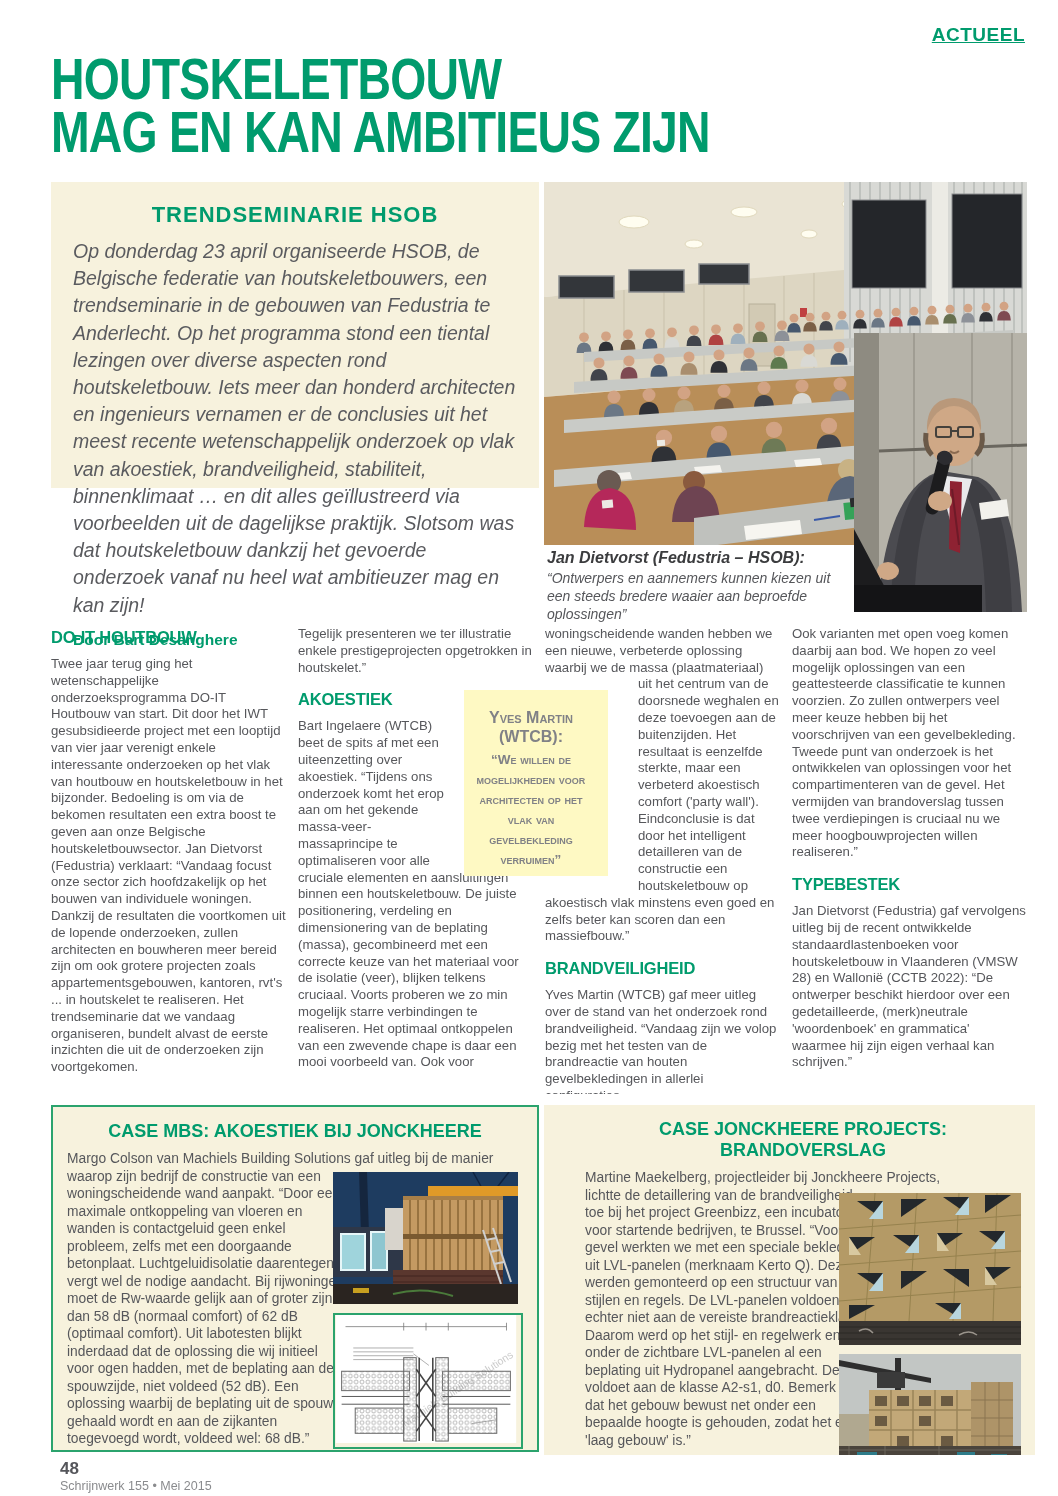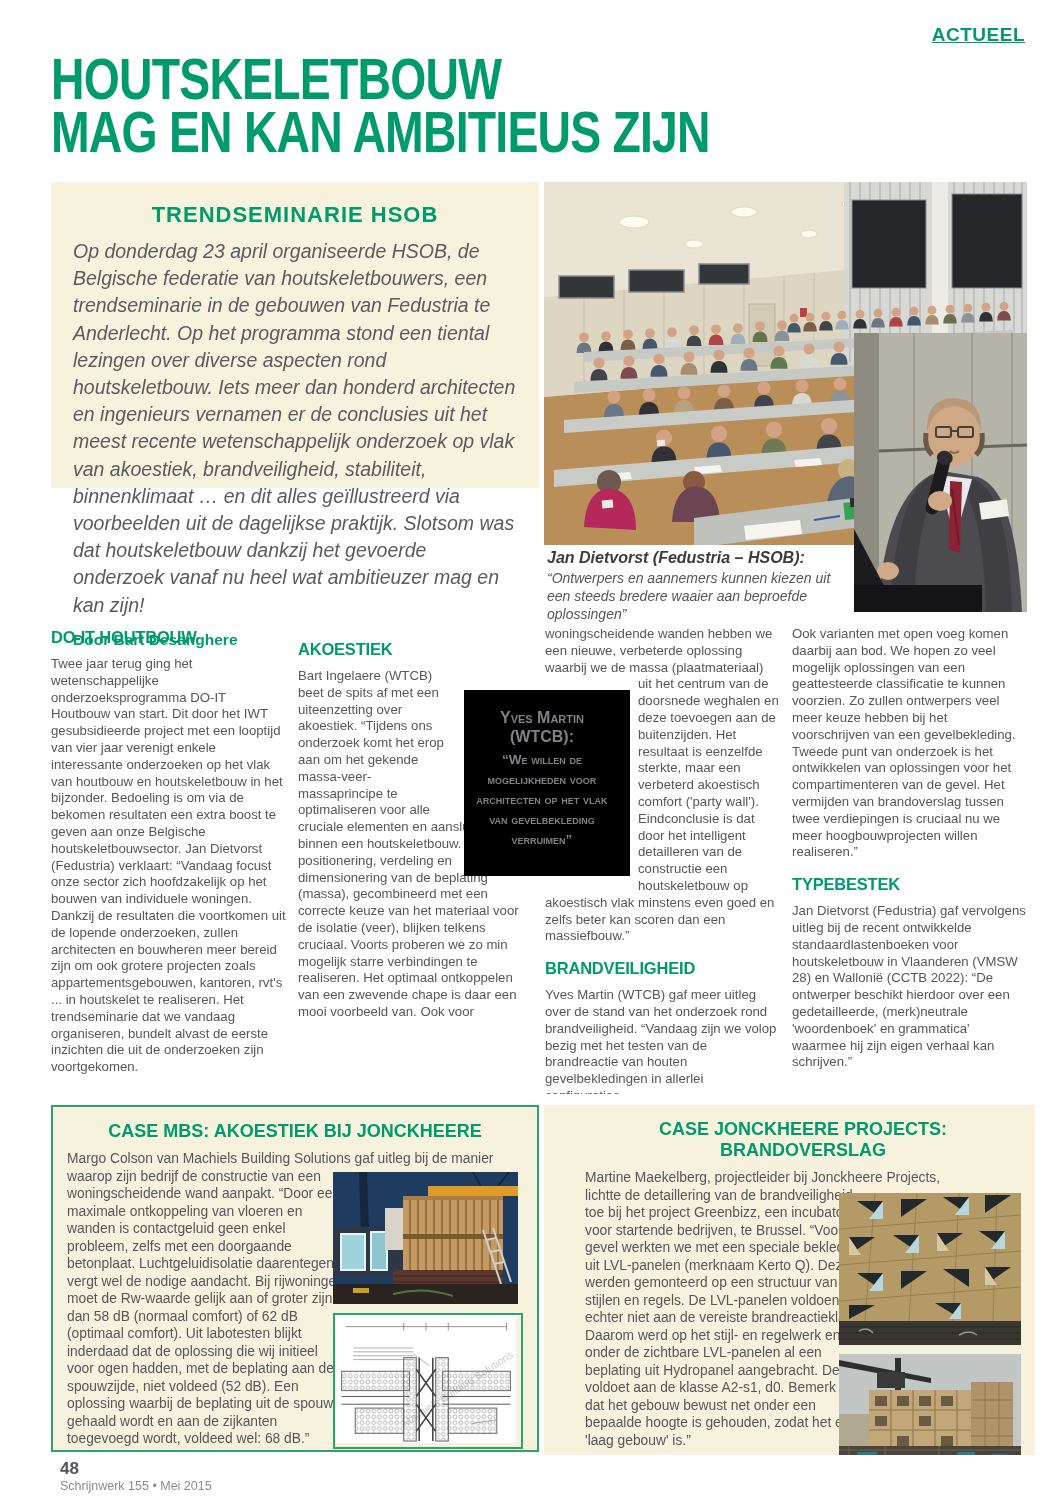--- a/index.html
+++ b/index.html
@@ -30,21 +30,21 @@
   .cols{position:absolute;left:42px;top:626px;width:976px;height:468px;}
   .col{position:absolute;top:0;width:235px;height:468px;overflow:hidden;}
   .c1{left:0;} .c2{left:247px;} .c3{left:494px;} .c4{left:741px;}
   .col h3{margin:14px 0 9px 0;color:#009b6d;font-size:16.5px;font-weight:800;letter-spacing:-.2px;}
   .col h3.first{margin-top:2px;}
   .col p{margin:0 0 0 0;font-size:13.2px;line-height:16.8px;color:#56575b;}
   .col p + p{margin-top:0;}
   .sp{margin-bottom:10px !important;}
   .narrow2{width:158px;}
   .narrow3{margin-left:93px !important;width:142px;}
-  .pull-quote{position:absolute;left:413px;top:64px;width:166px;height:186px;background:#000000;
+  .pull-quote{position:absolute;left:413px;top:64px;width:144px;height:186px;background:#fef9c3;
               box-sizing:border-box;padding:18px 20px 0 10px;text-align:center;
               font-variant:small-caps;font-weight:bold;color:#808186;}
   .pq1{display:block;font-size:16px;line-height:19px;}
   .pq2{display:block;margin-top:4px;font-size:13.5px;line-height:20px;}
   
   .case{position:absolute;background:#f7f2dd;box-sizing:border-box;padding:10px 14px;overflow:hidden;}
   .case-left{left:42px;top:1105px;width:488px;height:347px;border:2px solid #2ba36d;}
   .case-right{left:535px;top:1105px;width:491px;height:350px;padding-left:41px;}
   .case h3{margin:4px 0 8px 0;text-align:center;color:#009b6d;font-size:18px;font-weight:800;}
   .case-body{position:relative;}
@@ -288,20 +288,21 @@
     <p class="cap-name">Jan Dietvorst (Fedustria – HSOB):</p>
     <p class="cap-quote">“Ontwerpers en aannemers kunnen kiezen uit een steeds bredere waaier aan beproefde oplossingen”</p>
   </div>
 
   <div class="cols">
     <div class="col c1">
       <h3 class="first">DO-IT HOUTBOUW</h3>
       <p>Twee jaar terug ging het wetenschappelijke onderzoeksprogramma DO-IT Houtbouw van start. Dit door het IWT gesubsidieerde project met een looptijd van vier jaar verenigt enkele interessante onderzoeken op het vlak van houtbouw en houtskeletbouw in het bijzonder. Bedoeling is om via de bekomen resultaten een extra boost te geven aan onze Belgische houtskeletbouwsector. Jan Dietvorst (Fedustria) verklaart: “Vandaag focust onze sector zich hoofdzakelijk op het bouwen van individuele woningen. Dankzij de resultaten die voortkomen uit de lopende onderzoeken, zullen architecten en bouwheren meer bereid zijn om ook grotere projecten zoals appartementsgebouwen, kantoren, rvt's ... in houtskelet te realiseren. Het trendseminarie dat we vandaag organiseren, bundelt alvast de eerste inzichten die uit de onderzoeken zijn voortgekomen.</p>
     </div>
     <div class="col c2">
+      <p class="sp">Tegelijk presenteren we ter illustratie enkele prestigeprojecten opgetrokken in houtskelet.”</p>
       <h3>AKOESTIEK</h3>
       <p class="narrow2">Bart Ingelaere (WTCB) beet de spits af met een uiteenzetting over akoestiek. “Tijdens ons onderzoek komt het erop aan om het gekende massa-veer-massaprincipe te optimaliseren voor alle</p>
       <p>cruciale elementen en aansluitingen binnen een houtskeletbouw. De juiste positionering, verdeling en dimensionering van de beplating (massa), gecombineerd met een correcte keuze van het materiaal voor de isolatie (veer), blijken telkens cruciaal. Voorts proberen we zo min mogelijk starre verbindingen te realiseren. Het optimaal ontkoppelen van een zwevende chape is daar een mooi voorbeeld van. Ook voor</p>
     </div>
     <div class="col c3">
       <p>woningscheidende wanden hebben we een nieuwe, verbeterde oplossing waarbij we de massa (plaatmateriaal)</p>
       <p class="narrow3">uit het centrum van de doorsnede weghalen en deze toevoegen aan de buitenzijden. Het resultaat is eenzelfde sterkte, maar een verbeterd akoestisch comfort ('party wall'). Eindconclusie is dat door het intelligent detailleren van de constructie een houtskeletbouw op</p>
       <p class="sp">akoestisch vlak minstens even goed en zelfs beter kan scoren dan een massiefbouw.”</p>
       <h3>BRANDVEILIGHEID</h3>
       <p>Yves Martin (WTCB) gaf meer uitleg over de stand van het onderzoek rond brandveiligheid. “Vandaag zijn we volop bezig met het testen van de brandreactie van houten gevelbekledingen in allerlei configuraties.</p>

